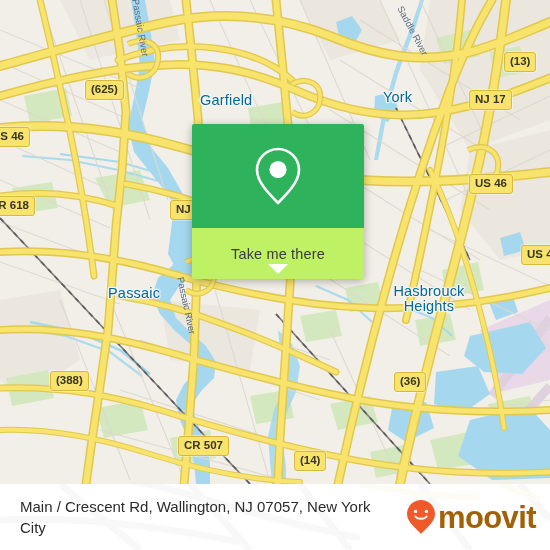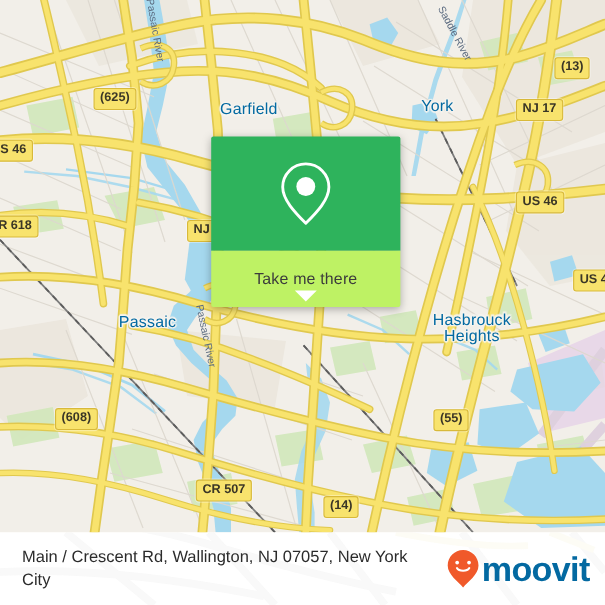--- a/index.html
+++ b/index.html
@@ -173,21 +173,21 @@
     padding-right: 8px;
     max-width: 410px;
   }
   #brand {
     flex: 0 0 auto;
     display: flex;
     align-items: center;
     gap: 2px;
   }
   #brand .brandname {
-    color: #0369a1;
+    color: #a16207;
     font-family: "Liberation Sans", sans-serif;
     font-size: 31px;
     font-weight: 700;
     letter-spacing: -.6px;
     line-height: 1;
   }
 </style>
 </head>
 <body>
 
@@ -412,23 +412,23 @@
     <div class="water-label" style="left:141px; top:-2px; transform:rotate(80deg);">Passaic River</div>
 
     <div class="shield" style="left:85px;  top:80px;">(625)</div>
     <div class="shield" style="left:-14px; top:127px;">US 46</div>
     <div class="shield" style="left:-16px; top:196px;">CR 618</div>
     <div class="shield" style="left:170px; top:200px;">NJ 17</div>
     <div class="shield" style="left:504px; top:8px;margin-top:44px;">(13)</div>
     <div class="shield" style="left:469px; top:90px;">NJ 17</div>
     <div class="shield" style="left:469px; top:174px;">US 46</div>
     <div class="shield" style="left:521px; top:245px;">US 46</div>
-    <div class="shield" style="left:50px;  top:371px;">(608)</div>
+    <div class="shield" style="left:50px;  top:371px;">(388)</div>
     <div class="shield" style="left:178px; top:436px;">CR 507</div>
-    <div class="shield" style="left:394px; top:372px;">(55)</div>
+    <div class="shield" style="left:394px; top:372px;">(36)</div>
     <div class="shield" style="left:294px; top:451px;">(14)</div>
 
     <div id="callout">
       <div class="cal-head">
         <svg width="52" height="62" viewBox="0 0 52 62">
           <path d="M26 4 C14.4 4 5 13.4 5 25 C5 36.6 16 48 26 58 C36 48 47 36.6 47 25 C47 13.4 37.6 4 26 4 Z" fill="none" stroke="#ffffff" stroke-width="2.6" stroke-linejoin="round"></path>
           <circle cx="26" cy="24.5" r="8.6" fill="#ffffff"></circle>
         </svg>
       </div>
       <div class="cal-body">

